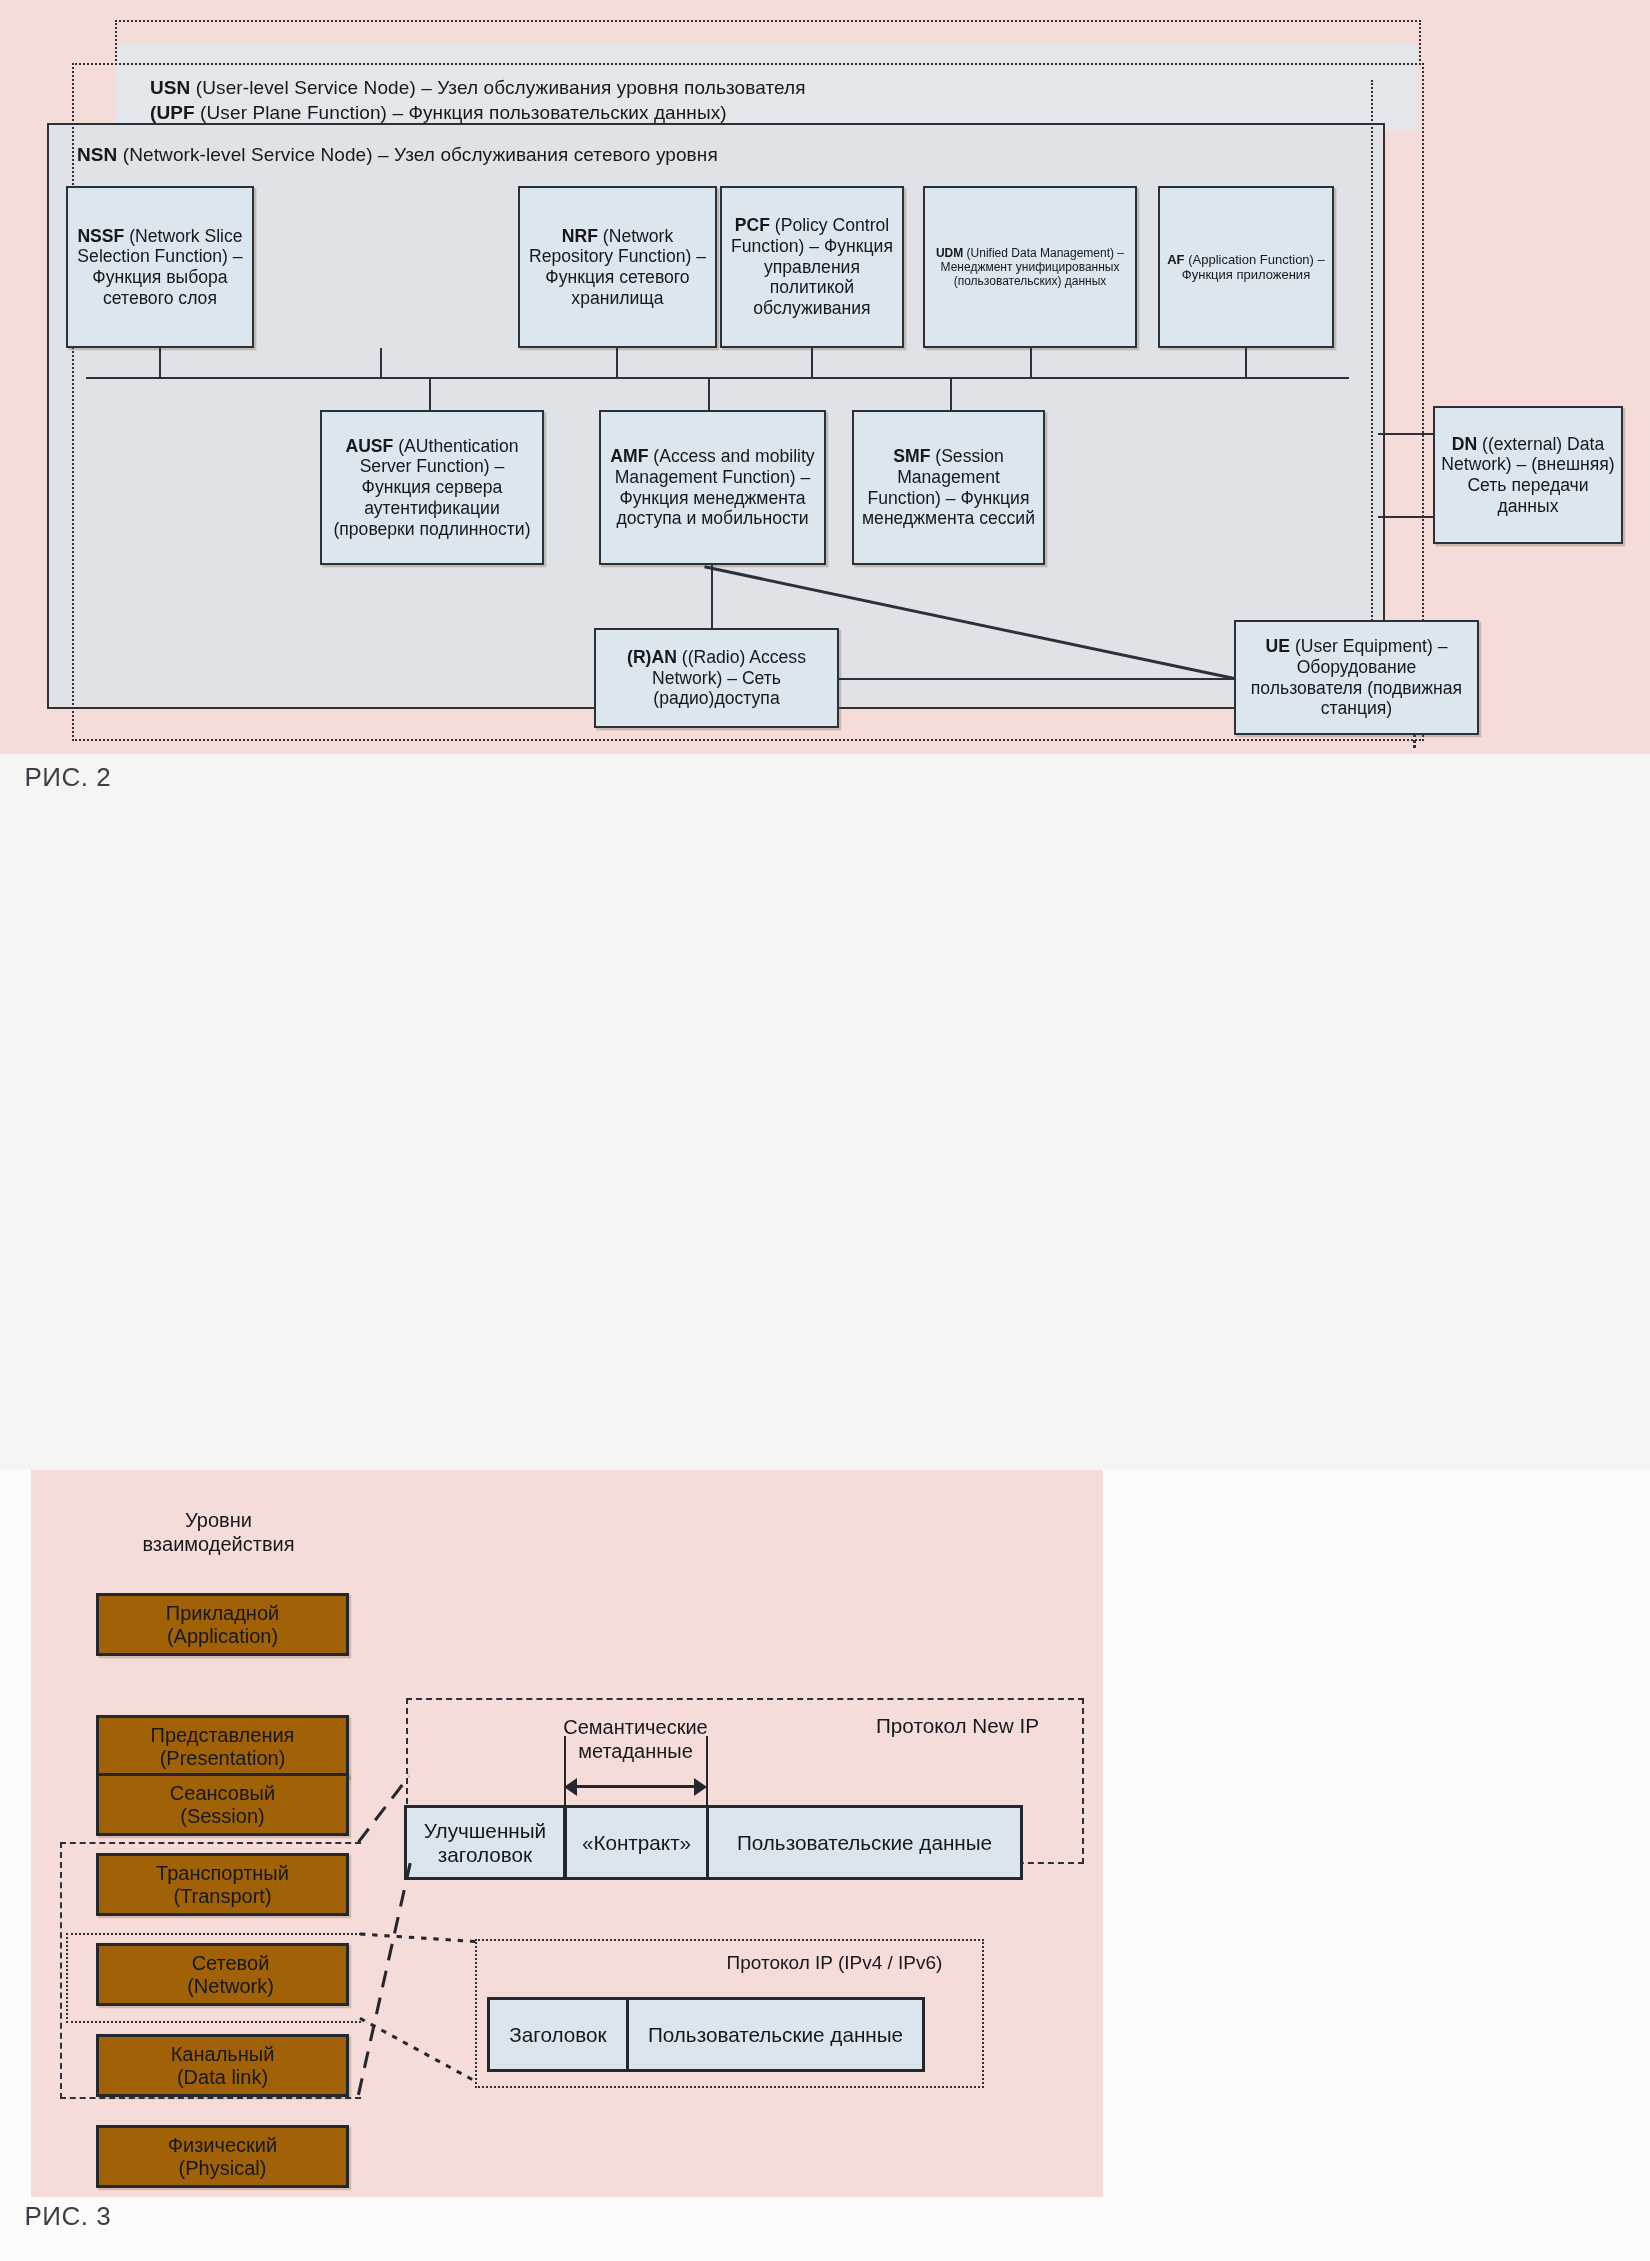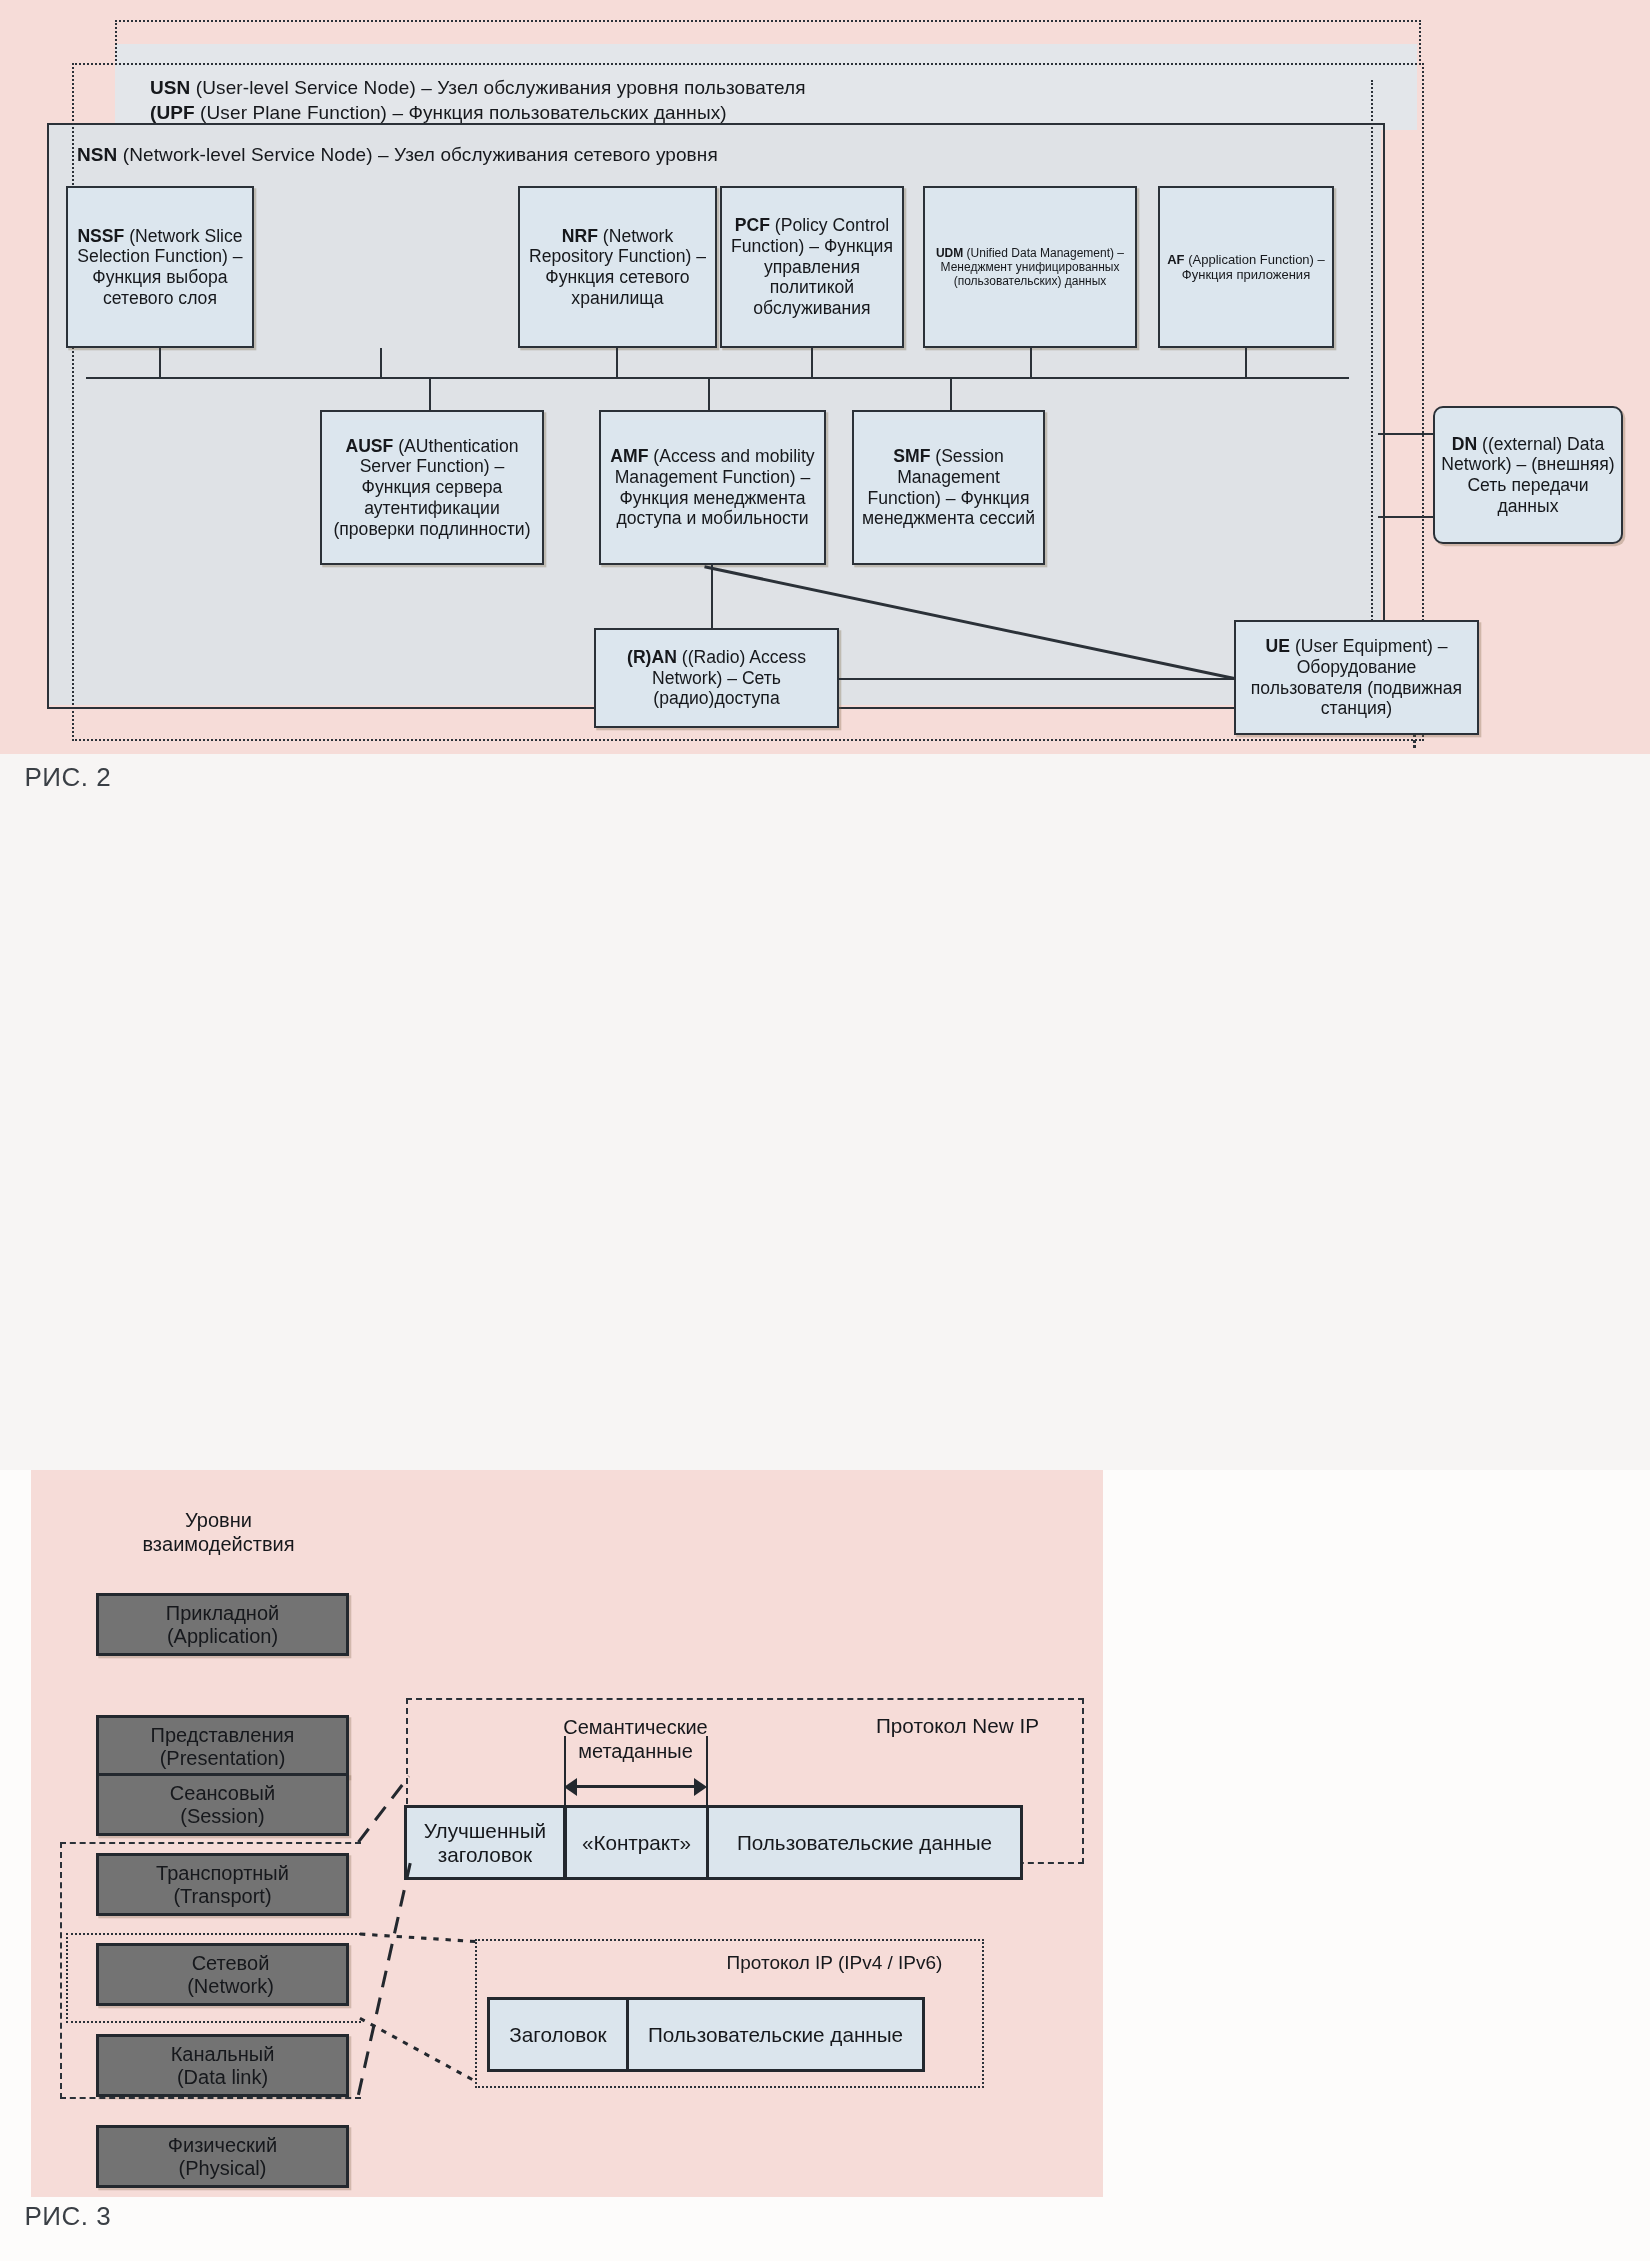--- a/index.html
+++ b/index.html
@@ -65,21 +65,21 @@
   .f2-title b{font-weight:bold;}
   .ln{position:absolute;background:#2b3138;}
   .ln-h{height:2.3px;}
   .ln-v{width:2.3px;}
   .caption{
     position:absolute;font-size:26px;color:#3a3f45;letter-spacing:0.5px;
   }
   
   #fig3{left:0;top:1470px;width:1651px;height:791px;}
   .lbox{
-    position:absolute;background:#737373;border:3.1px solid #23282e;
+    position:absolute;background:#a16207;border:3.1px solid #23282e;
     box-sizing:border-box;display:flex;align-items:center;justify-content:center;
     text-align:center;line-height:1.14;font-size:20px;
     box-shadow:2.3px 2.3px 0 rgba(120,95,60,.28);
   }
   .plain-label{position:absolute;text-align:center;font-size:20px;line-height:1.2;}
   .seg{
     position:absolute;background:#dbe5ed;border:3.1px solid #23282e;
     box-sizing:border-box;display:flex;align-items:center;justify-content:center;
     text-align:center;font-size:20.7px;line-height:1.15;
   }
@@ -152,21 +152,21 @@
   <div class="nbox" style="left:320px;top:410px;width:224px;height:155px;font-size:17.6px;">
     <span class="t"><b>AUSF</b><span> (AUthentication Server Function) – Функция сервера аутентификации (проверки подлинности)</span></span>
   </div>
   <div class="nbox" style="left:599px;top:410px;width:227px;height:155px;font-size:17.6px;">
     <span class="t"><b>AMF</b><span> (Access and mobility Management Function) – Функция менеджмента доступа и мобильности</span></span>
   </div>
   <div class="nbox" style="left:852px;top:410px;width:193px;height:155px;font-size:17.6px;">
     <span class="t"><b>SMF</b><span> (Session Management Function) – Функция менеджмента сессий</span></span>
   </div>
 
-  <div class="nbox" style="left:1433px;top:406px;width:190px;height:138px;font-size:17.6px;border-radius:10px;">
+  <div class="nbox" style="left:1433px;top:406px;width:190px;height:138px;font-size:17.6px;">
     <span class="t"><b>DN</b><span> ((external) Data Network) – (внешняя) Сеть передачи данных</span></span>
   </div>
   <div class="ln ln-h" style="left:1378px;top:433px;width:57px;"></div>
   <div class="ln ln-h" style="left:1378px;top:516px;width:57px;"></div>
 
   <div class="dot-frame" style="left:1371px;top:80px;width:51px;height:620px;border-top:none;border-right:none;border-bottom:none;"></div>
   <div class="dot-frame" style="left:1302px;top:475px;width:119px;height:230px;border-top:none;border-left:none;border-right:none;"></div>
   <div class="ln ln-v" style="left:1413px;top:693px;height:55px;width:0;border-left:3.1px dotted #2b3138;background:transparent;"></div>
 
   <div class="nbox" style="left:594px;top:628px;width:245px;height:100px;font-size:17.6px;">

